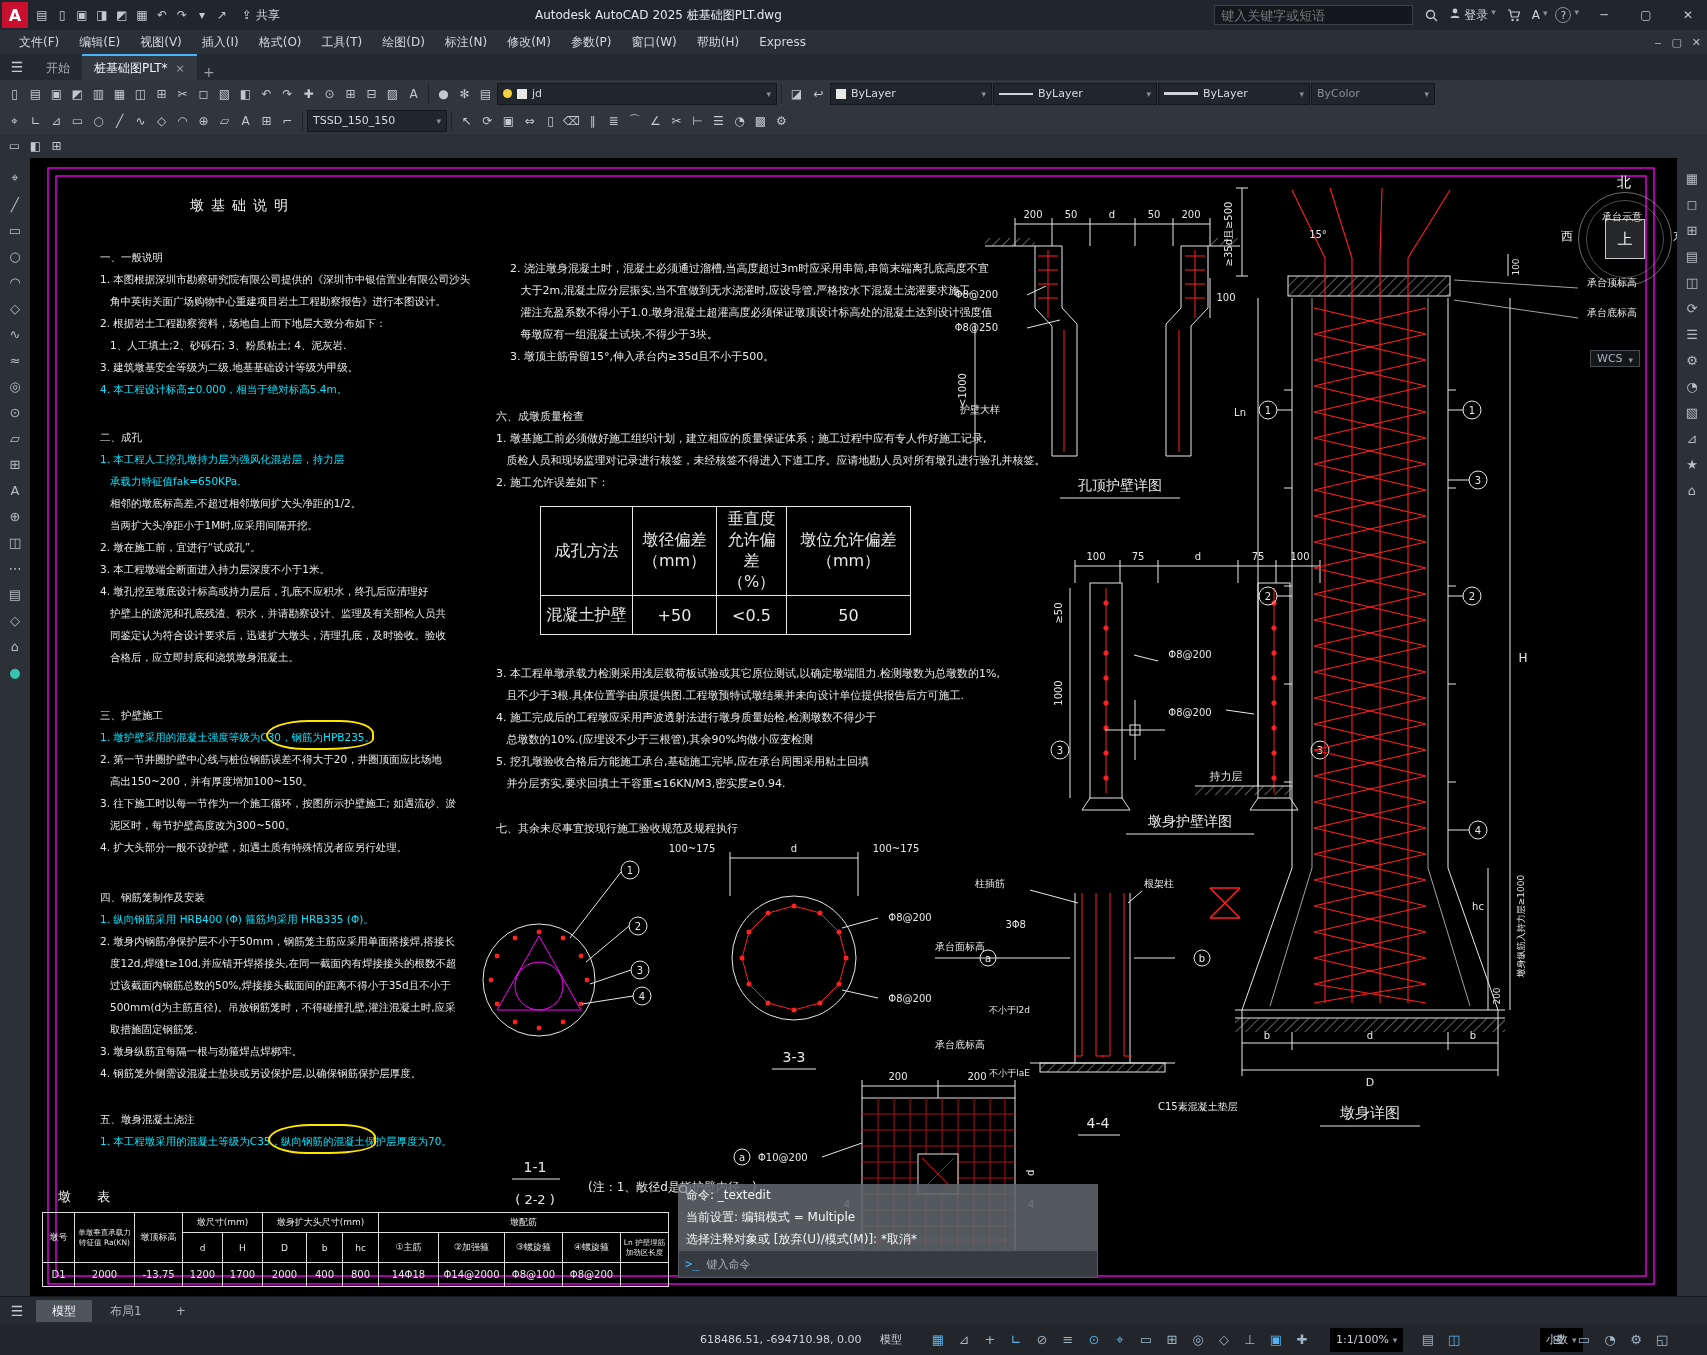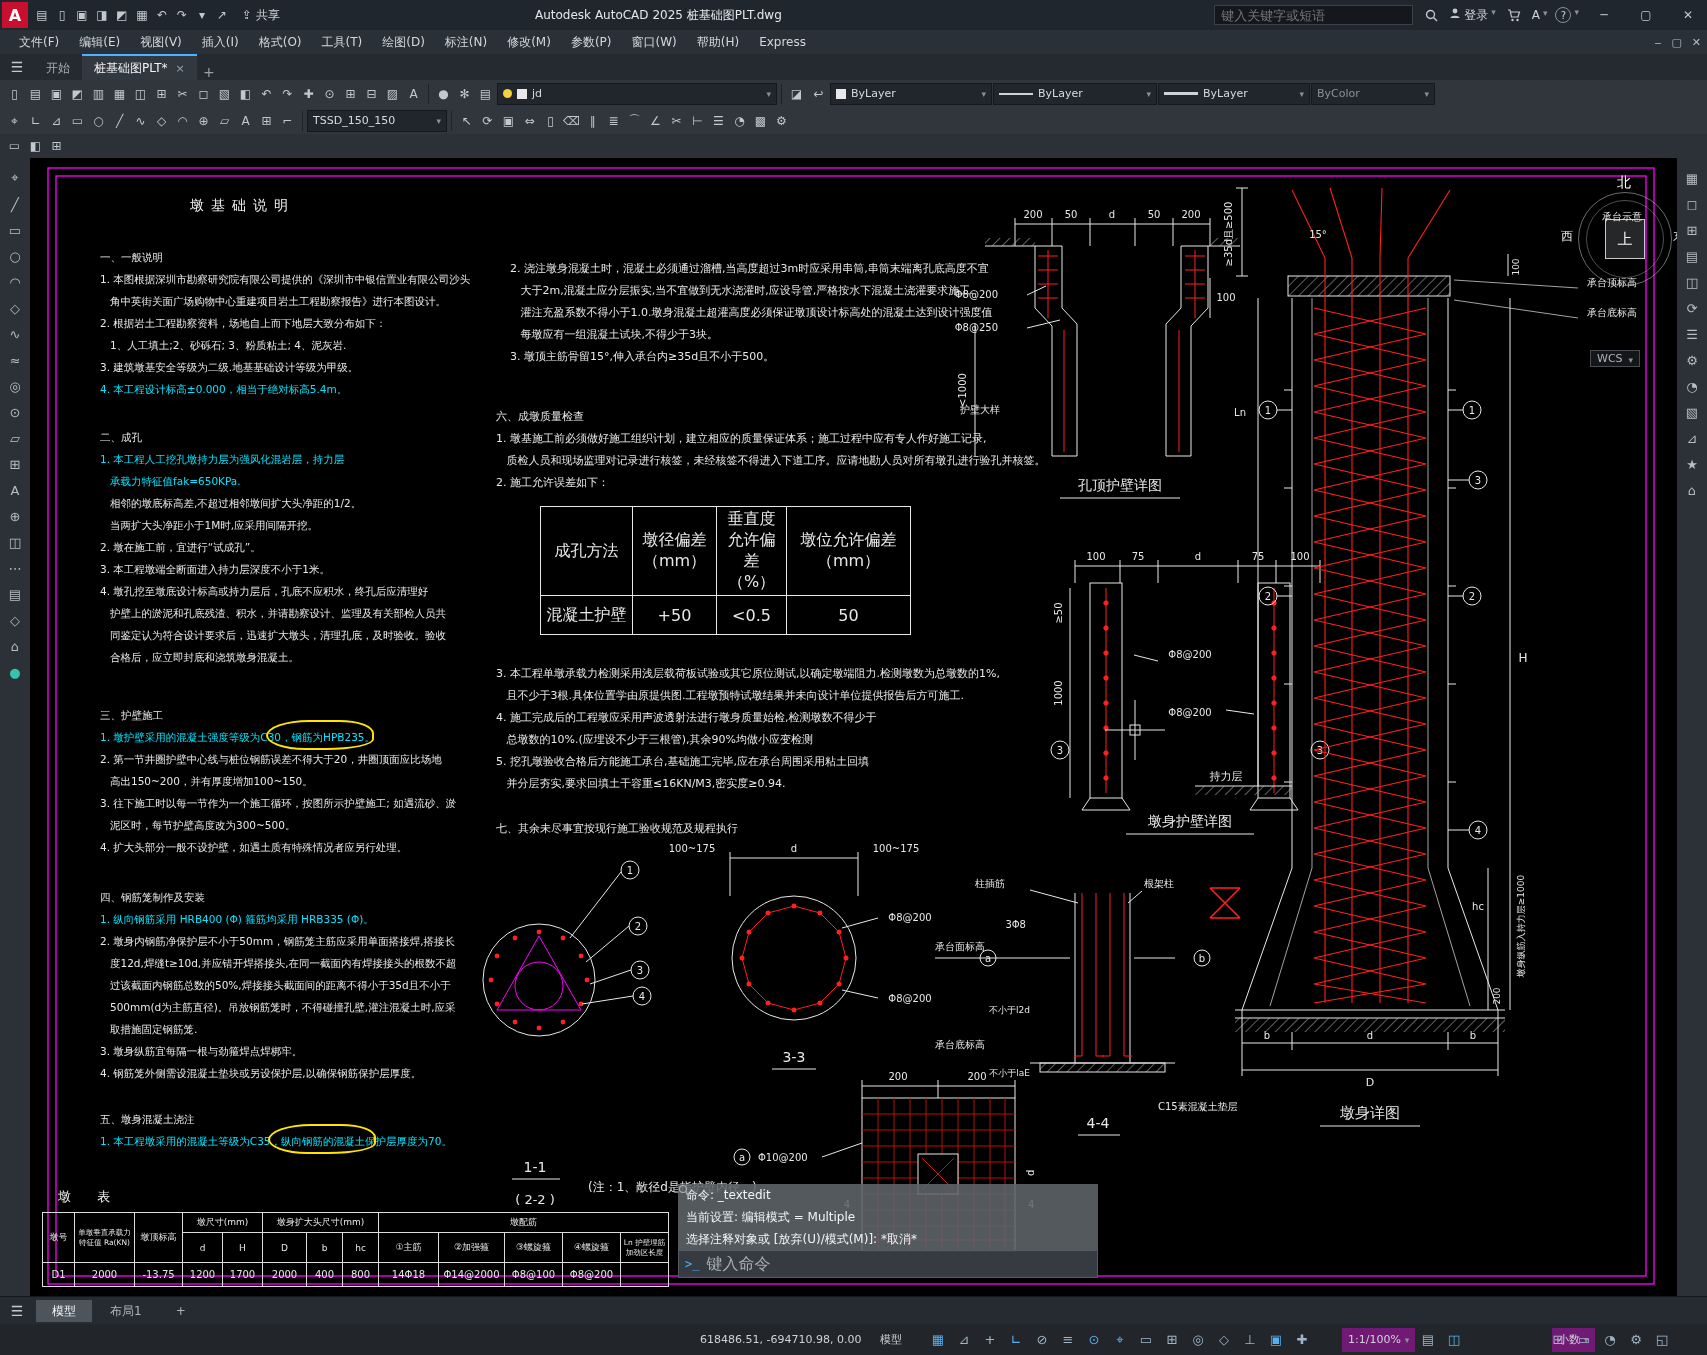--- a/index.html
+++ b/index.html
@@ -57,41 +57,41 @@
   #err-table th{height:84px;} #err-table td{height:34px;}
   
   #dt-title{left:28px;top:1028px;font-size:13px;letter-spacing:6px;color:#f0f0f0;}
   #dun-table{left:12px;top:1054px;border-collapse:collapse;font-size:9px;color:#e8e8e8;table-layout:fixed;}
   #dun-table th,#dun-table td{border:1px solid #dcdcdc;text-align:center;vertical-align:middle;font-weight:normal;padding:0 1px;overflow:hidden;}
   
   #cmdbox{left:648px;top:1026px;width:420px;z-index:30;}
   .cmdline{background:rgba(96,101,106,.88);color:#f2f4f5;font-size:12px;height:22px;display:flex;align-items:center;padding:0 8px;white-space:pre;}
   #cmdinput{height:26px;background:rgba(57,62,68,.95);border:1px solid #555b62;display:flex;align-items:center;gap:7px;padding:0 6px;}
   #cmdinput .prompt{color:#4ab3ff;font-size:12px;font-family:"DejaVu Sans Mono",monospace;}
-  #cmdinput .ph{color:#a7adb3;font-size:16px;}
+  #cmdinput .ph{color:#a7adb3;font-size:11px;}
   
   #viewcube{left:1540px;top:20px;width:112px;height:200px;z-index:20;}
   .vc-ring{position:absolute;left:8px;top:14px;width:92px;height:92px;border:1px solid rgba(190,195,200,.55);border-radius:50%;}
   .vc-ring2{position:absolute;left:16px;top:22px;width:76px;height:76px;border:1px solid rgba(190,195,200,.4);border-radius:50%;}
   .vc-cube{position:absolute;left:35px;top:41px;width:38px;height:38px;border:1.5px solid rgba(230,232,235,.85);
     background:rgba(170,176,182,.22);display:flex;align-items:center;justify-content:center;font-size:15px;color:#f2f4f6;}
   .vc-n{position:absolute;left:47px;top:-4px;font-size:14px;color:#fff;}
   .vc-w{position:absolute;left:-9px;top:50px;font-size:12px;color:#e4e7ea;}
   .vc-e{position:absolute;left:103px;top:50px;font-size:12px;color:#e4e7ea;}
   .wcs{position:absolute;left:20px;top:172px;font-size:11px;color:#aeb4ba;border:1px solid rgba(150,155,160,.4);
     padding:1px 6px;display:flex;gap:6px;align-items:flex-end;background:rgba(40,44,49,.5);}
   
   #ltabs{left:0;top:1296px;width:1707px;height:28px;background:#262b31;display:flex;align-items:center;gap:2px;border-top:1px solid #14171b;}
   .ltab{height:22px;padding:0 16px;display:flex;align-items:center;font-size:12px;color:#aeb4ba;}
   .ltab.active{background:#4d545c;color:#f2f4f6;}
   #statusbar{left:0;top:1324px;width:1707px;height:31px;background:#22262b;}
   #statusbar .s{position:absolute;top:0;height:31px;display:flex;align-items:center;font-size:11px;color:#cfd3d7;}
   .sicon{width:24px;height:24px;display:flex;align-items:center;justify-content:center;color:#9fb6c9;font-size:13px;margin:0 1px;}
   .c-blue{color:#55b0f0 !important;}
-  .scombo{display:flex;align-items:center;gap:4px;color:#cfd3d7;font-size:11px;padding:0 6px;height:24px;background:#701a75;margin-left:12px;}
+  .scombo{display:flex;align-items:center;gap:4px;color:#cfd3d7;font-size:11px;padding:0 6px;height:24px;background:#000000;}
 </style>
 </head>
 <body>
 
 <div id="titlebar" class="abs">
   <div class="logo">A</div>
   <div style="display:flex">
       <div class="qicon">▤</div>
       <div class="qicon">▯</div>
       <div class="qicon">▣</div>

